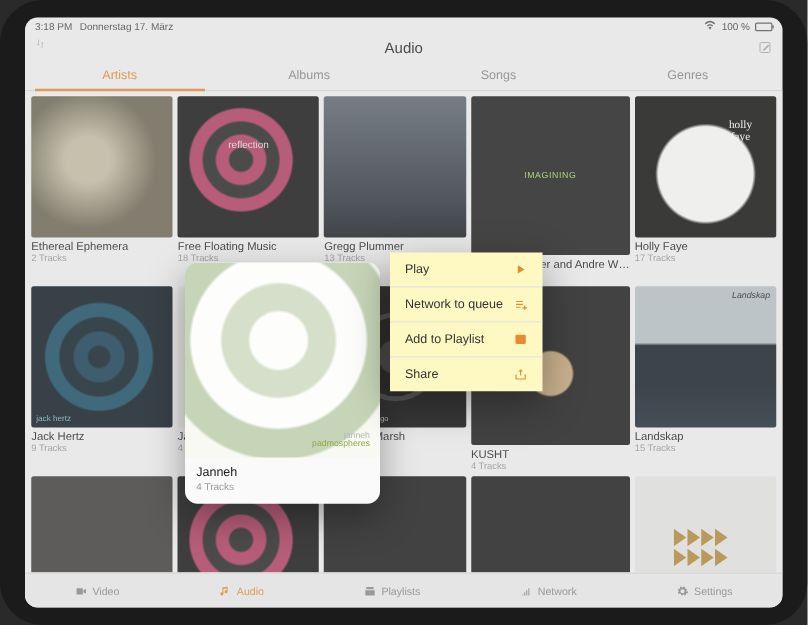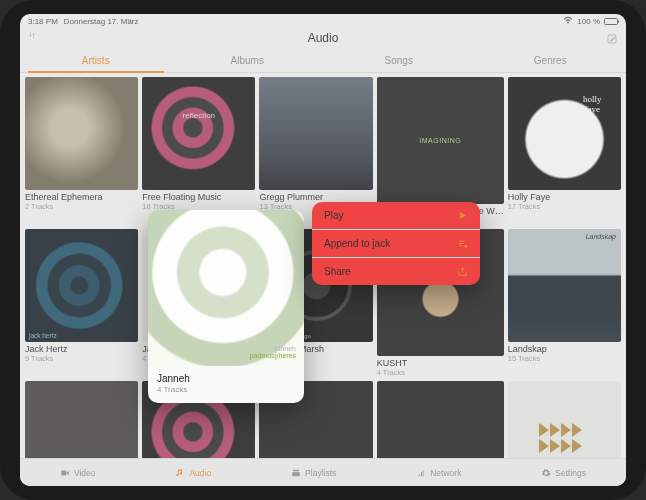--- a/index.html
+++ b/index.html
@@ -93,21 +93,21 @@
 
 .focus-card{position:absolute;left:128px;top:196px;width:156px;background:#fafafa;border-radius:10px;box-shadow:0 10px 30px rgba(0,0,0,.35);overflow:hidden;}
 .focus-card .fart{width:100%;aspect-ratio:1/1;background:radial-gradient(circle at 48% 40%,#fdfdfb 0 18%,#d6dfc9 20% 36%,#fdfdfb 38% 56%,#c6d4b7 58% 76%,#f7f9f2 78% 100%);position:relative;}
 .focus-card .flabel{position:absolute;right:8px;bottom:6px;text-align:right;color:#8aac47;font-size:7px;line-height:1.1;}
 .focus-card .flabel .l1{color:#b6b6b0;font-size:7px;}
 .focus-card .finfo{padding:7px 9px 9px;}
 .focus-card .finfo .fn{font-size:10px;color:#222;}
 .focus-card .finfo .fc{font-size:8px;color:#999;margin-top:1px;}
 
 
-.menu{position:absolute;left:292px;top:188px;width:168px;background:#ef4444;border-radius:10px;box-shadow:0 10px 30px rgba(0,0,0,.35);overflow:hidden;}
+.menu{position:absolute;left:292px;top:188px;width:122px;background:#fef9c3;border-radius:0;box-shadow:0 10px 30px rgba(0,0,0,.35);overflow:hidden;}
 .menu .mitem{display:flex;align-items:center;justify-content:space-between;padding:8px 12px;font-size:10px;color:#333;border-bottom:1px solid #e4e4e2;cursor:pointer;}
 .menu .mitem:last-child{border-bottom:none;gap:44px;}
 .menu .micon{color:#e88b2e;display:flex;align-items:center;}
 .menu .micon svg{width:11px;height:11px;fill:currentColor;}
 </style>
 </head>
 <body>
 
 <div class="ipad">
  <div class="screen">
@@ -298,24 +298,32 @@
   <div class="menu">
     <div class="mitem">
           <span>Play</span>
           <span class="micon">
             <svg viewBox="0 0 24 24">
               <path d="M7 5l12 7-12 7z"></path>
             </svg>
           </span>
         </div>
     <div class="mitem">
-          <span>Append to jack</span>
+          <span>Network to queue</span>
           <span class="micon">
             <svg viewBox="0 0 24 24">
               <path d="M4 6h12v2H4zM4 11h12v2H4zM4 16h8v2H4zM18 14h2v3h3v2h-3v3h-2v-3h-3v-2h3z"></path>
+            </svg>
+          </span>
+        </div>
+    <div class="mitem">
+          <span>Add to Playlist</span>
+          <span class="micon">
+            <svg viewBox="0 0 24 24">
+              <path d="M5 4h14a2 2 0 012 2v12a2 2 0 01-2 2H5a2 2 0 01-2-2V6a2 2 0 012-2zm6 4h2v3h3v2h-3v3h-2v-3H8v-2h3V8z"></path>
             </svg>
           </span>
         </div>
     <div class="mitem">
           <span>Share</span>
           <span class="micon">
             <svg viewBox="0 0 24 24">
               <path d="M12 3l4 4h-3v7h-2V7H8l4-4zM5 12v7h14v-7h2v9H3v-9h2z"></path>
             </svg>
           </span>

